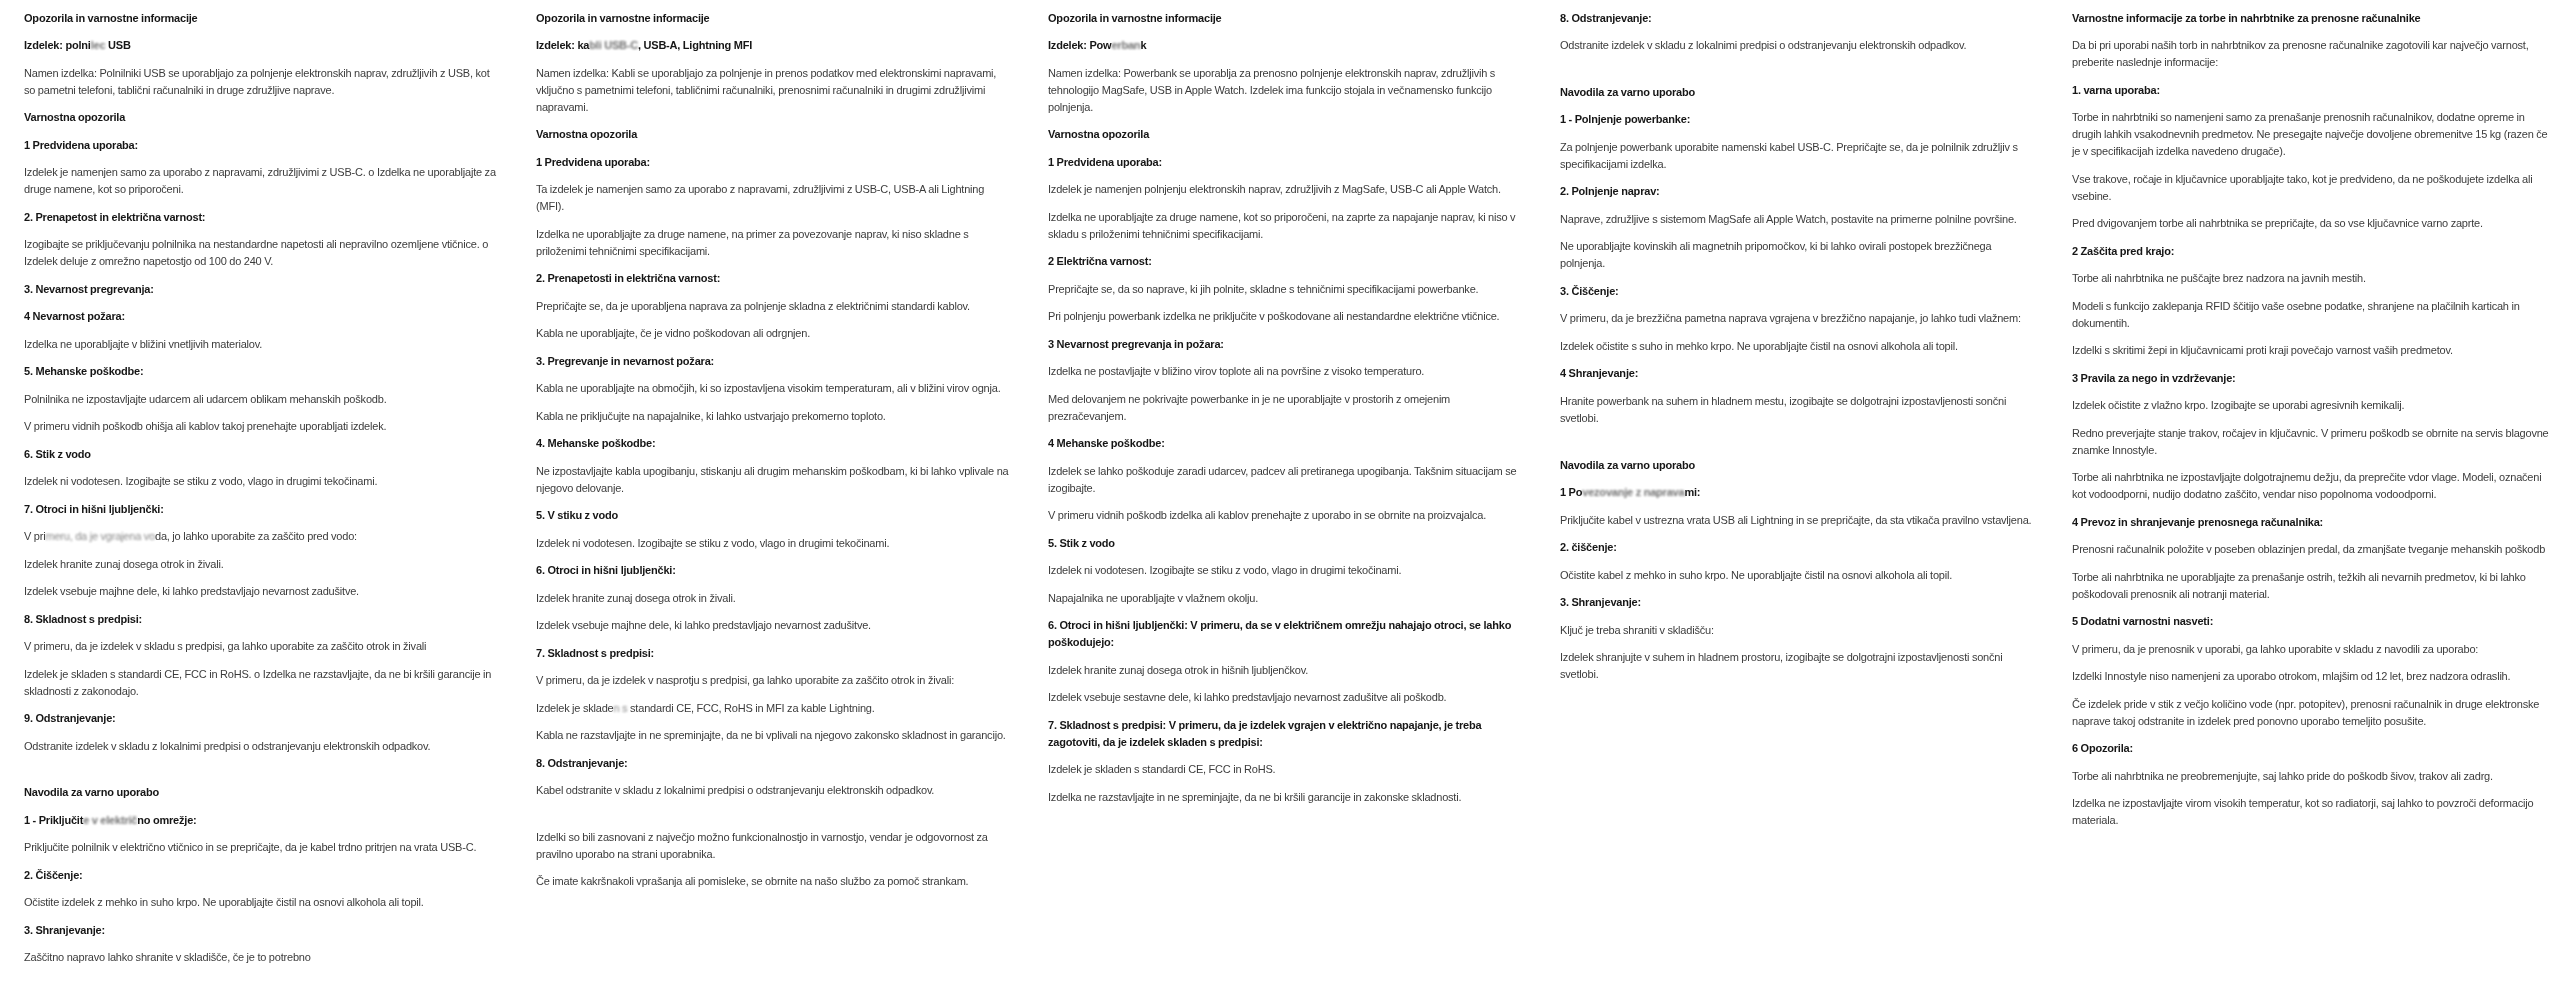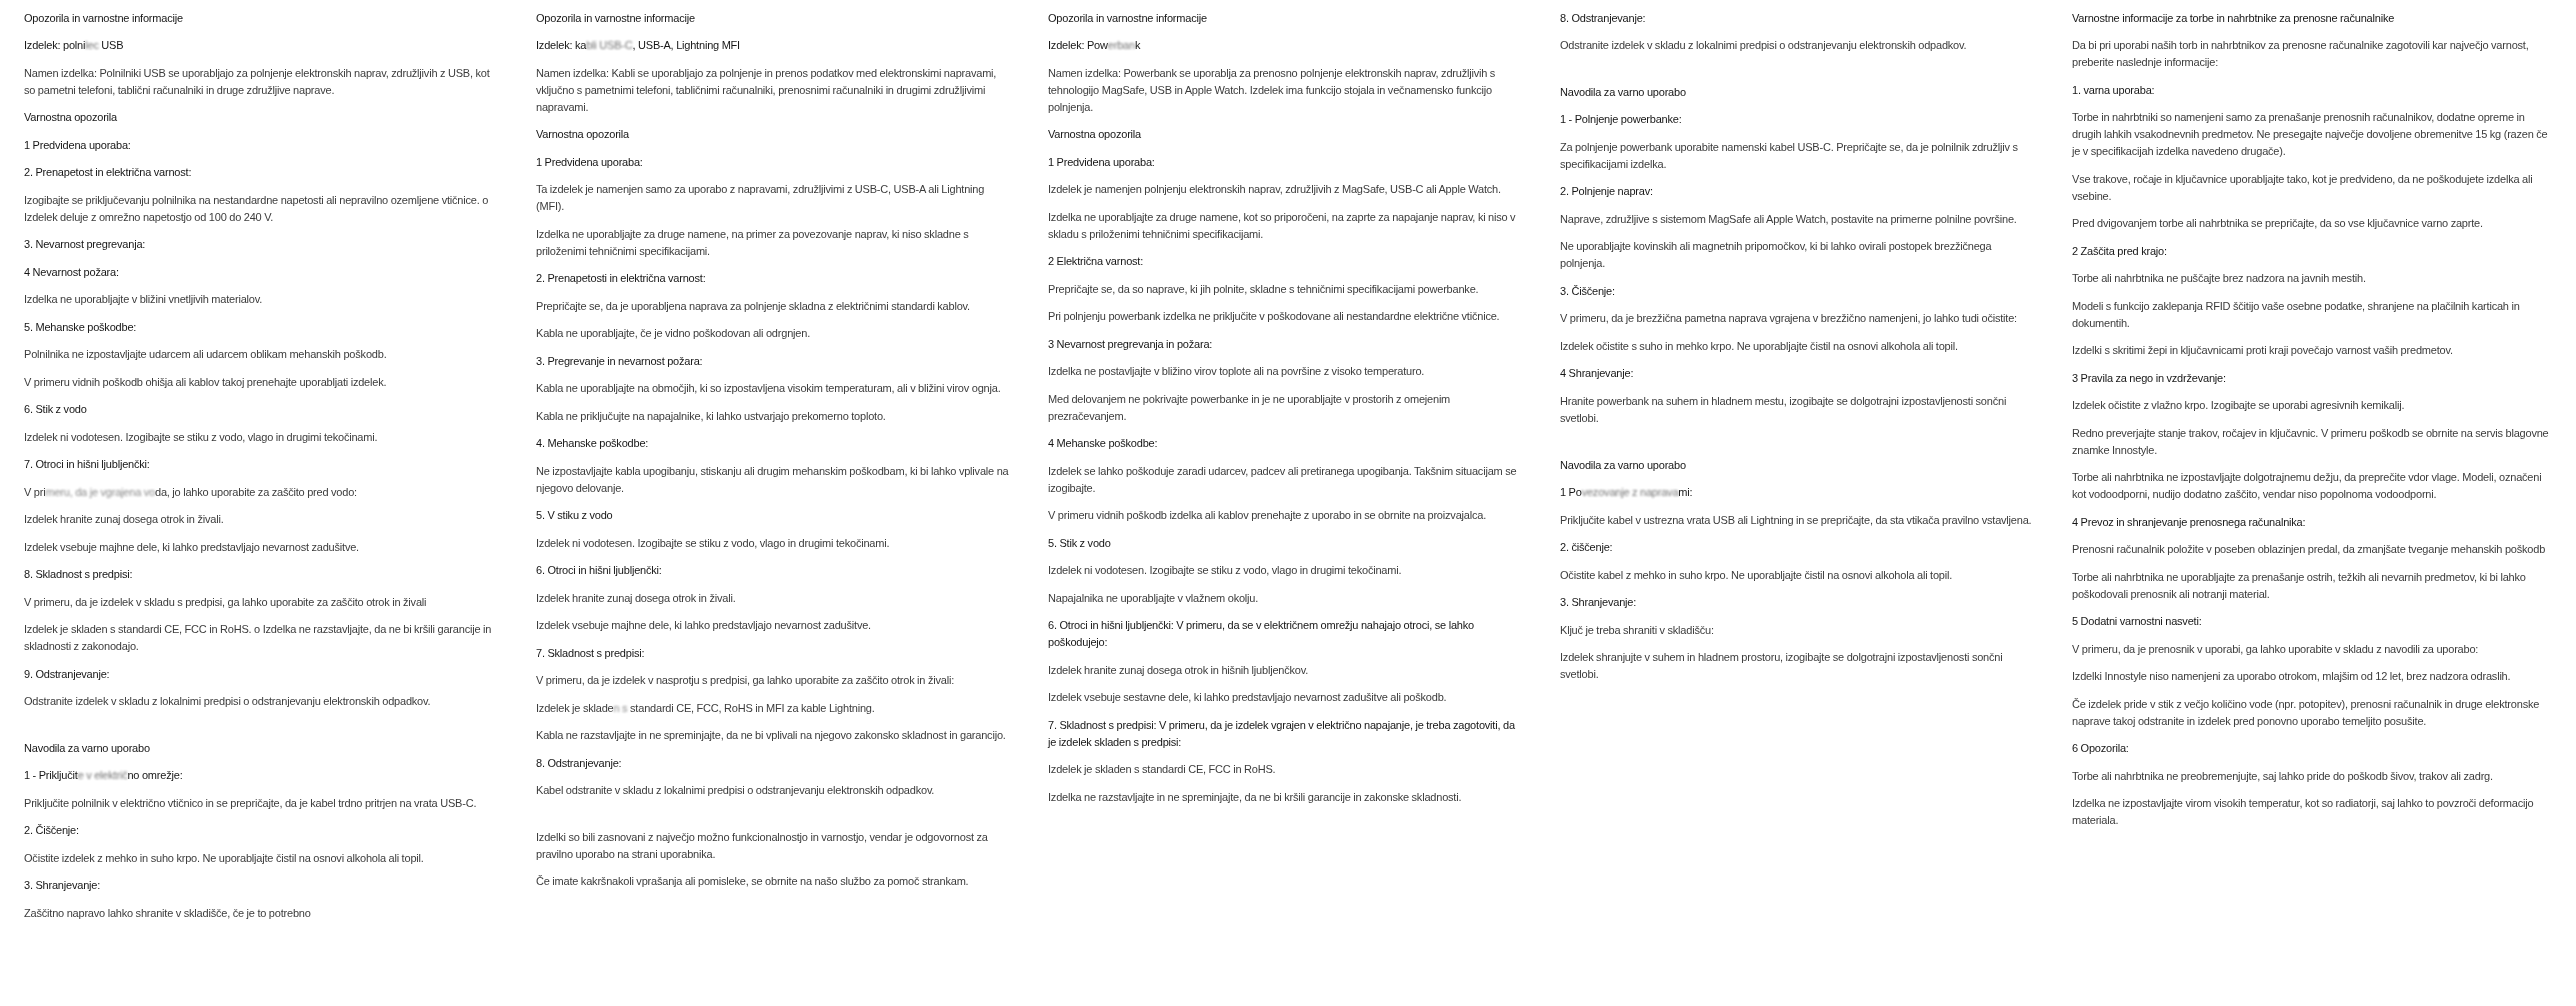--- a/index.html
+++ b/index.html
@@ -6,34 +6,35 @@
   body{
     width:2576px;height:1006px;background:#ffffff;overflow:hidden;
     font-family:"Liberation Sans","DejaVu Sans",sans-serif;
   }
   .doc{display:flex;padding:9.7px 22.5px 0 24px;column-gap:35px;}
   .col{flex:0 0 477px;width:477px;}
   .blk{
     margin:0 0 10.5px 0;font-size:11px;line-height:17px;
     letter-spacing:-0.2px;color:#3c3c3c;word-spacing:-0.2px;
   }
-  .h,.h1,.h2{font-weight:400;color:#161616;}
+  .h,.h1,.h2{font-weight:700;color:#161616;}
   .gap{height:19.3px;}
   .smudge{filter:blur(1px);opacity:.62;}
 </style>
 </head>
 <body>
 
 <div class="doc">
     <div class="col">
       <div class="blk h1">Opozorila in varnostne informacije</div>
       <div class="blk h2"><span>Izdelek: polni</span><span class="smudge">lec</span><span> USB</span></div>
       <div class="blk p">Namen izdelka: Polnilniki USB se uporabljajo za polnjenje elektronskih naprav, združljivih z USB, kot so pametni telefoni, tablični računalniki in druge združljive naprave.</div>
       <div class="blk h">Varnostna opozorila</div>
       <div class="blk h">1 Predvidena uporaba:</div>
+      <div class="blk p">Izdelek je namenjen samo za uporabo z napravami, združljivimi z USB-C. o Izdelka ne uporabljajte za druge namene, kot so priporočeni.</div>
       <div class="blk h">2. Prenapetost in električna varnost:</div>
       <div class="blk p">Izogibajte se priključevanju polnilnika na nestandardne napetosti ali nepravilno ozemljene vtičnice. o Izdelek deluje z omrežno napetostjo od 100 do 240 V.</div>
       <div class="blk h">3. Nevarnost pregrevanja:</div>
       <div class="blk h">4 Nevarnost požara:</div>
       <div class="blk p">Izdelka ne uporabljajte v bližini vnetljivih materialov.</div>
       <div class="blk h">5. Mehanske poškodbe:</div>
       <div class="blk p">Polnilnika ne izpostavljajte udarcem ali udarcem oblikam mehanskih poškodb.</div>
       <div class="blk p">V primeru vidnih poškodb ohišja ali kablov takoj prenehajte uporabljati izdelek.</div>
       <div class="blk h">6. Stik z vodo</div>
       <div class="blk p">Izdelek ni vodotesen. Izogibajte se stiku z vodo, vlago in drugimi tekočinami.</div>
@@ -117,21 +118,21 @@
       <div class="blk h">8. Odstranjevanje:</div>
       <div class="blk p">Odstranite izdelek v skladu z lokalnimi predpisi o odstranjevanju elektronskih odpadkov.</div>
       <div class="gap"></div>
       <div class="blk h">Navodila za varno uporabo</div>
       <div class="blk h">1 - Polnjenje powerbanke:</div>
       <div class="blk p">Za polnjenje powerbank uporabite namenski kabel USB-C. Prepričajte se, da je polnilnik združljiv s specifikacijami izdelka.</div>
       <div class="blk h">2. Polnjenje naprav:</div>
       <div class="blk p">Naprave, združljive s sistemom MagSafe ali Apple Watch, postavite na primerne polnilne površine.</div>
       <div class="blk p">Ne uporabljajte kovinskih ali magnetnih pripomočkov, ki bi lahko ovirali postopek brezžičnega polnjenja.</div>
       <div class="blk h">3. Čiščenje:</div>
-      <div class="blk p">V primeru, da je brezžična pametna naprava vgrajena v brezžično namenjeni, jo lahko tudi očistite:</div>
+      <div class="blk p">V primeru, da je brezžična pametna naprava vgrajena v brezžično napajanje, jo lahko tudi vlažnem:</div>
       <div class="blk p">Izdelek očistite s suho in mehko krpo. Ne uporabljajte čistil na osnovi alkohola ali topil.</div>
       <div class="blk h">4 Shranjevanje:</div>
       <div class="blk p">Hranite powerbank na suhem in hladnem mestu, izogibajte se dolgotrajni izpostavljenosti sončni svetlobi.</div>
       <div class="gap"></div>
       <div class="blk h">Navodila za varno uporabo</div>
       <div class="blk h"><span>1 Po</span><span class="smudge">vezovanje z naprava</span><span>mi:</span></div>
       <div class="blk p">Priključite kabel v ustrezna vrata USB ali Lightning in se prepričajte, da sta vtikača pravilno vstavljena.</div>
       <div class="blk h">2. čiščenje:</div>
       <div class="blk p">Očistite kabel z mehko in suho krpo. Ne uporabljajte čistil na osnovi alkohola ali topil.</div>
       <div class="blk h">3. Shranjevanje:</div>

